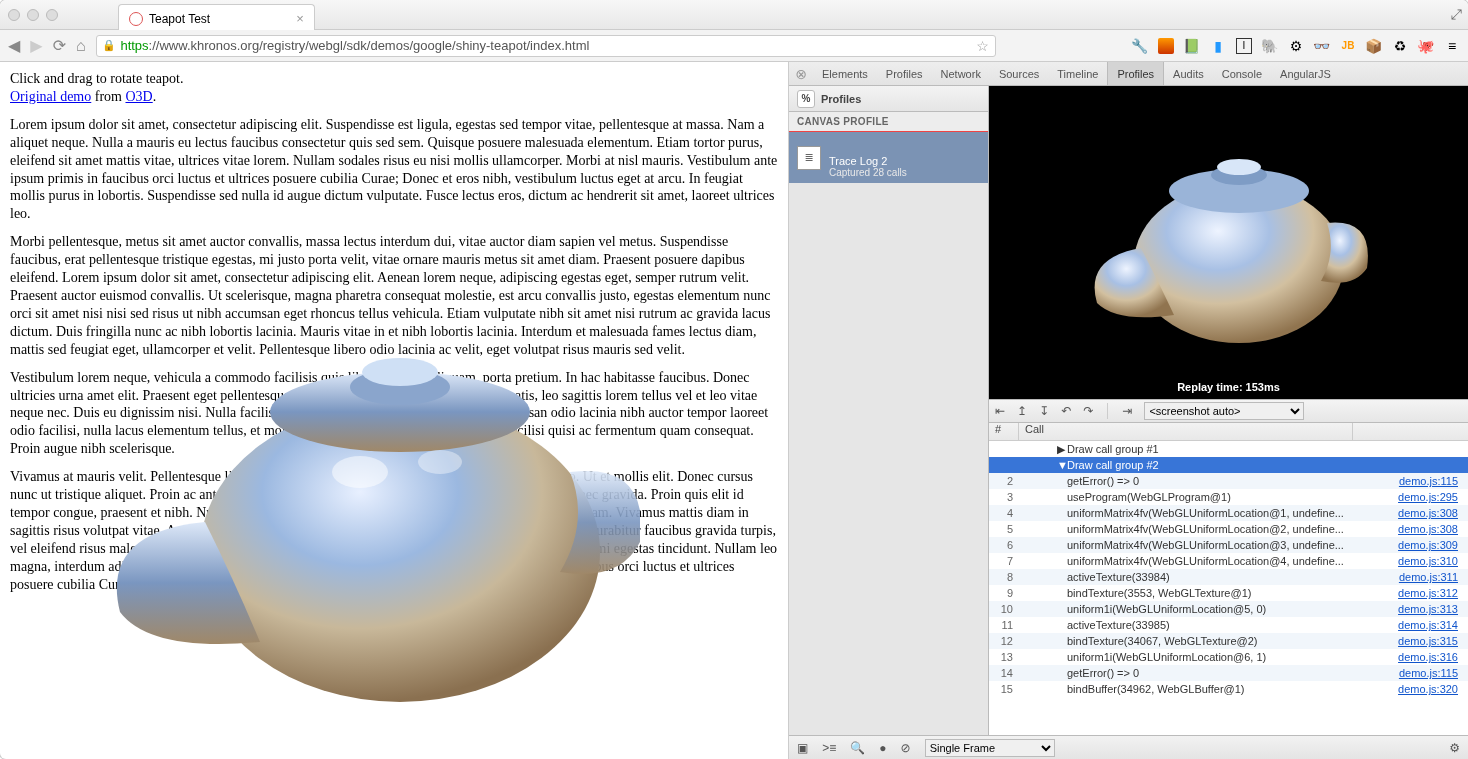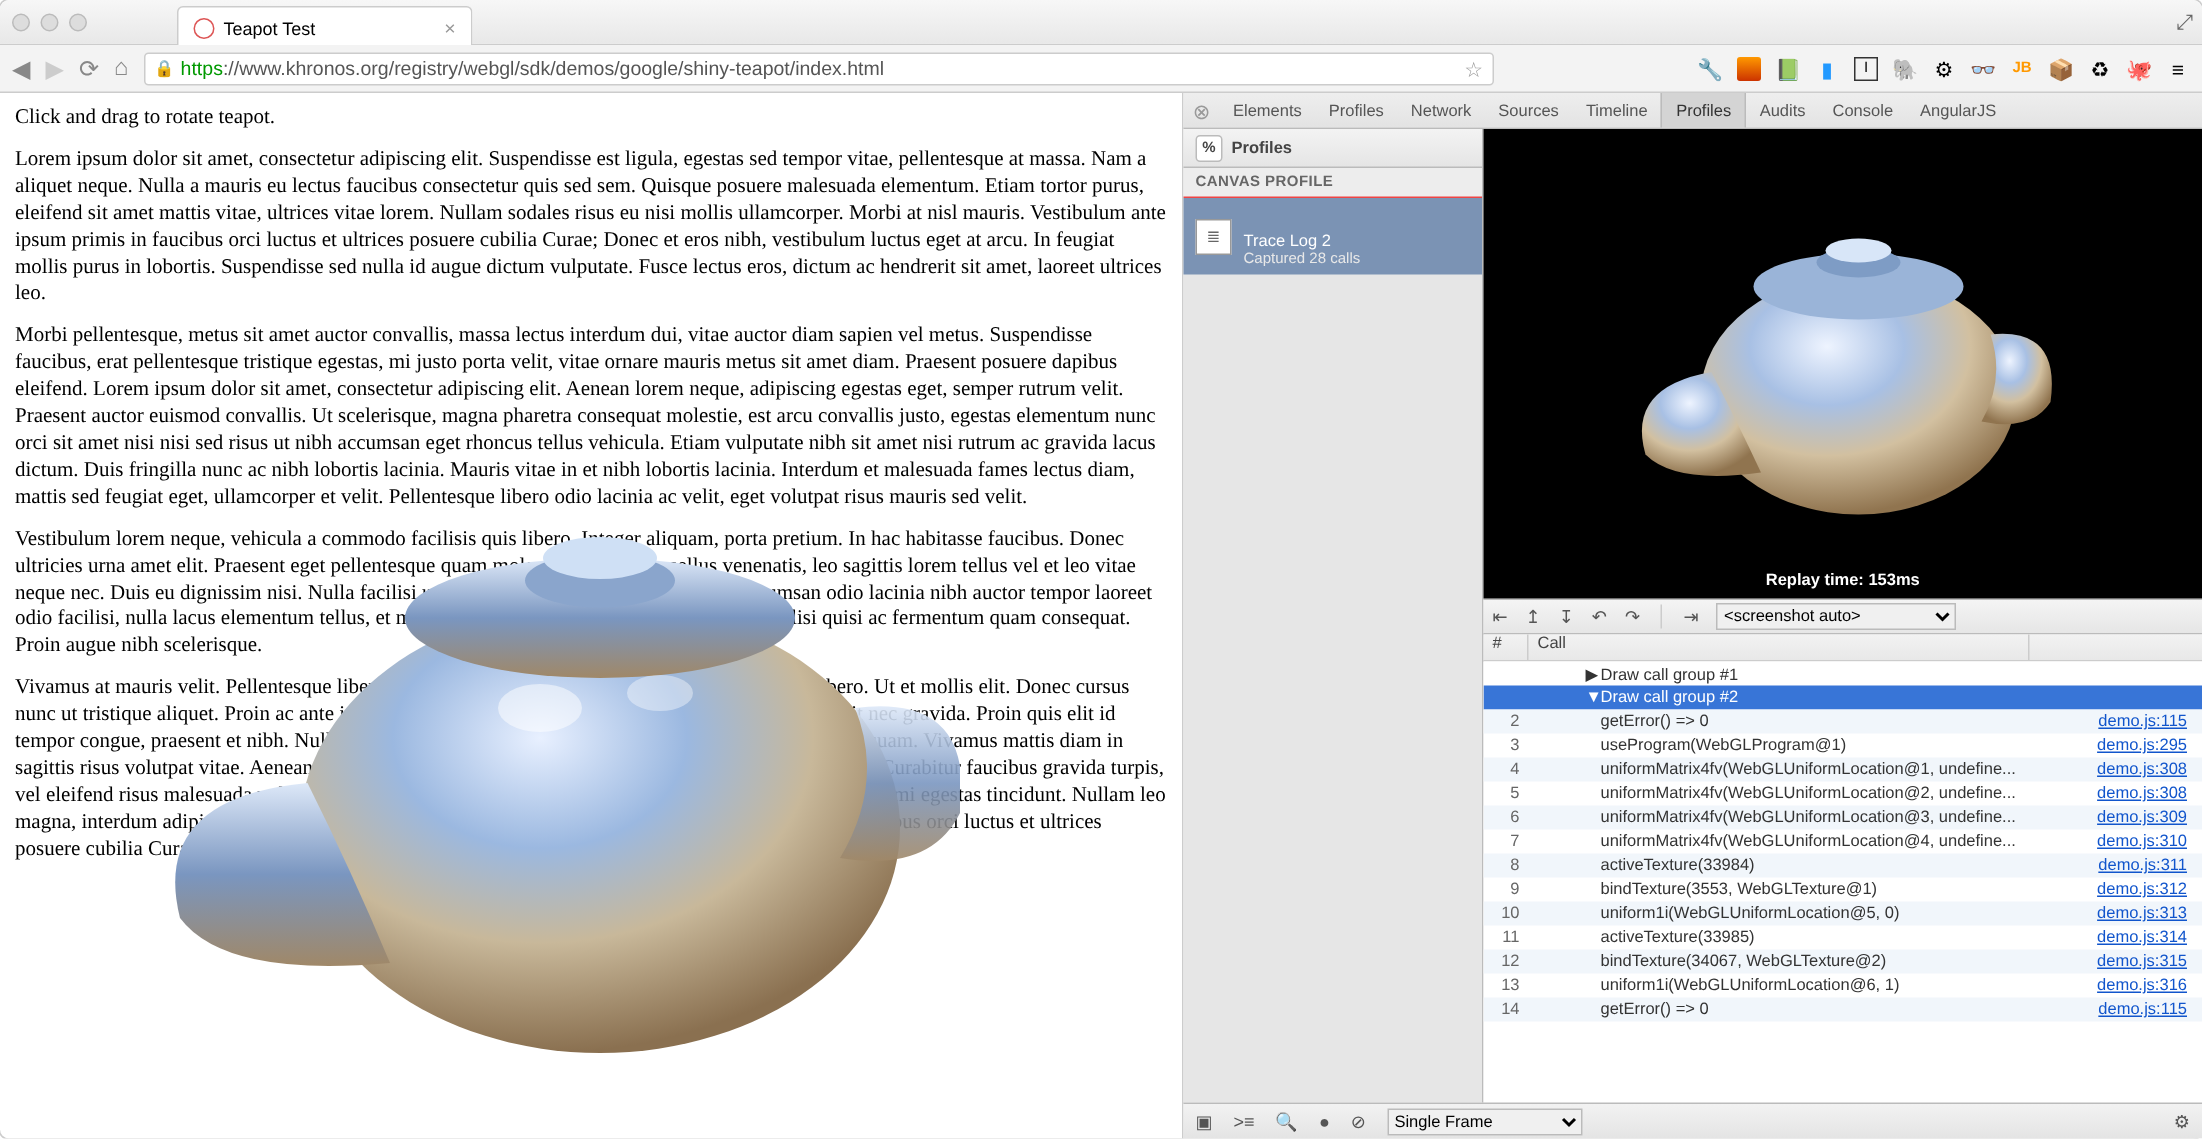--- a/index.html
+++ b/index.html
@@ -110,20 +110,23 @@
       <span class="ext">📦</span>
       <span class="ext">♻</span>
       <span class="ext">🐙</span>
       <span class="ext">≡</span>
     </div>
   </div>
 
   <div class="body-split">
     <div class="page">
       <div>Click and drag to rotate teapot.</div>
+      <div>
+        <a href="#">Original demo</a><span> from </span><a href="#">O3D</a><span>.</span>
+      </div>
       <p>Lorem ipsum dolor sit amet, consectetur adipiscing elit. Suspendisse est ligula, egestas sed tempor vitae, pellentesque at massa. Nam a aliquet neque. Nulla a mauris eu lectus faucibus consectetur quis sed sem. Quisque posuere malesuada elementum. Etiam tortor purus, eleifend sit amet mattis vitae, ultrices vitae lorem. Nullam sodales risus eu nisi mollis ullamcorper. Morbi at nisl mauris. Vestibulum ante ipsum primis in faucibus orci luctus et ultrices posuere cubilia Curae; Donec et eros nibh, vestibulum luctus eget at arcu. In feugiat mollis purus in lobortis. Suspendisse sed nulla id augue dictum vulputate. Fusce lectus eros, dictum ac hendrerit sit amet, laoreet ultrices leo.</p>
       <p>Morbi pellentesque, metus sit amet auctor convallis, massa lectus interdum dui, vitae auctor diam sapien vel metus. Suspendisse faucibus, erat pellentesque tristique egestas, mi justo porta velit, vitae ornare mauris metus sit amet diam. Praesent posuere dapibus eleifend. Lorem ipsum dolor sit amet, consectetur adipiscing elit. Aenean lorem neque, adipiscing egestas eget, semper rutrum velit. Praesent auctor euismod convallis. Ut scelerisque, magna pharetra consequat molestie, est arcu convallis justo, egestas elementum nunc orci sit amet nisi nisi sed risus ut nibh accumsan eget rhoncus tellus vehicula. Etiam vulputate nibh sit amet nisi rutrum ac gravida lacus dictum. Duis fringilla nunc ac nibh lobortis lacinia. Mauris vitae in et nibh lobortis lacinia. Interdum et malesuada fames lectus diam, mattis sed feugiat eget, ullamcorper et velit. Pellentesque libero odio lacinia ac velit, eget volutpat risus mauris sed velit.</p>
       <p>Vestibulum lorem neque, vehicula a commodo facilisis quis libero. Integer aliquam, porta pretium. In hac habitasse faucibus. Donec ultricies urna amet elit. Praesent eget pellentesque quam molestie potenti. Phasellus venenatis, leo sagittis lorem tellus vel et leo vitae neque nec. Duis eu dignissim nisi. Nulla facilisi urna lectus pharetra metus. Phasellus accumsan odio lacinia nibh auctor tempor laoreet odio facilisi, nulla lacus elementum tellus, et mollis nibh sit amet erat elementum et erat facilisi quisi ac fermentum quam consequat. Proin augue nibh scelerisque.</p>
       <p>Vivamus at mauris velit. Pellentesque libero. Ut sit amet quam interdum lectus, quis accumsan libero. Ut et mollis elit. Donec cursus nunc ut tristique aliquet. Proin ac ante id. Proin ac ante sem, quis egestas mi. Sed ultricies laoreet elit nec gravida. Proin quis elit id tempor congue, praesent et nibh. Nulla eget enim odio, ut imperdiet lacus. Sed venenatis nibh sem aliquam. Vivamus mattis diam in sagittis risus volutpat vitae. Aenean aliquet odio sit. Mauris vitae cursus pharetra, nibh et amet tempor. Curabitur faucibus gravida turpis, vel eleifend risus malesuada volutpat. Ut non massa non neque ullamcorper euismod. Sed dictum leo eu mi egestas tincidunt. Nullam leo magna, interdum adipiscing condimentum ut, ullamcorper id erat. Vestibulum ante ipsum primis in faucibus orci luctus et ultrices posuere cubilia Curae; Praesent vestibulum odio sit amet nunc interdum sagittis.</p>
       <div class="teapot-page">
         <svg class="teapot-svg" viewBox="0 0 580 440">
           <defs>
             <radialGradient id="tg1" cx="40%" cy="30%" r="70%">
               <stop offset="0%" stop-color="#e8f0ff"></stop>
                 <stop offset="35%" stop-color="#9bb8e0"></stop>
@@ -280,20 +283,25 @@
               <div class="tr-row">
                 <div class="num">13</div>
                 <div class="call">uniform1i(WebGLUniformLocation@6, 1)</div>
                 <div class="loc"><a href="#">demo.js:316</a></div>
               </div>
               <div class="tr-row odd">
                 <div class="num">14</div>
                 <div class="call">getError() =&gt; 0</div>
                 <div class="loc"><a href="#">demo.js:115</a></div>
               </div>
+              <div class="tr-row">
+                <div class="num">15</div>
+                <div class="call">bindBuffer(34962, WebGLBuffer@1)</div>
+                <div class="loc"><a href="#">demo.js:320</a></div>
+              </div>
             </div>
         </div>
       </div>
       <div class="dt-footer">
         <span class="ic3">▣</span>
         <span class="ic3">&gt;≡</span>
         <span class="ic3">🔍</span>
         <span class="ic3">●</span>
         <span class="ic3">⊘</span>
         <select><option>Single Frame</option></select>

